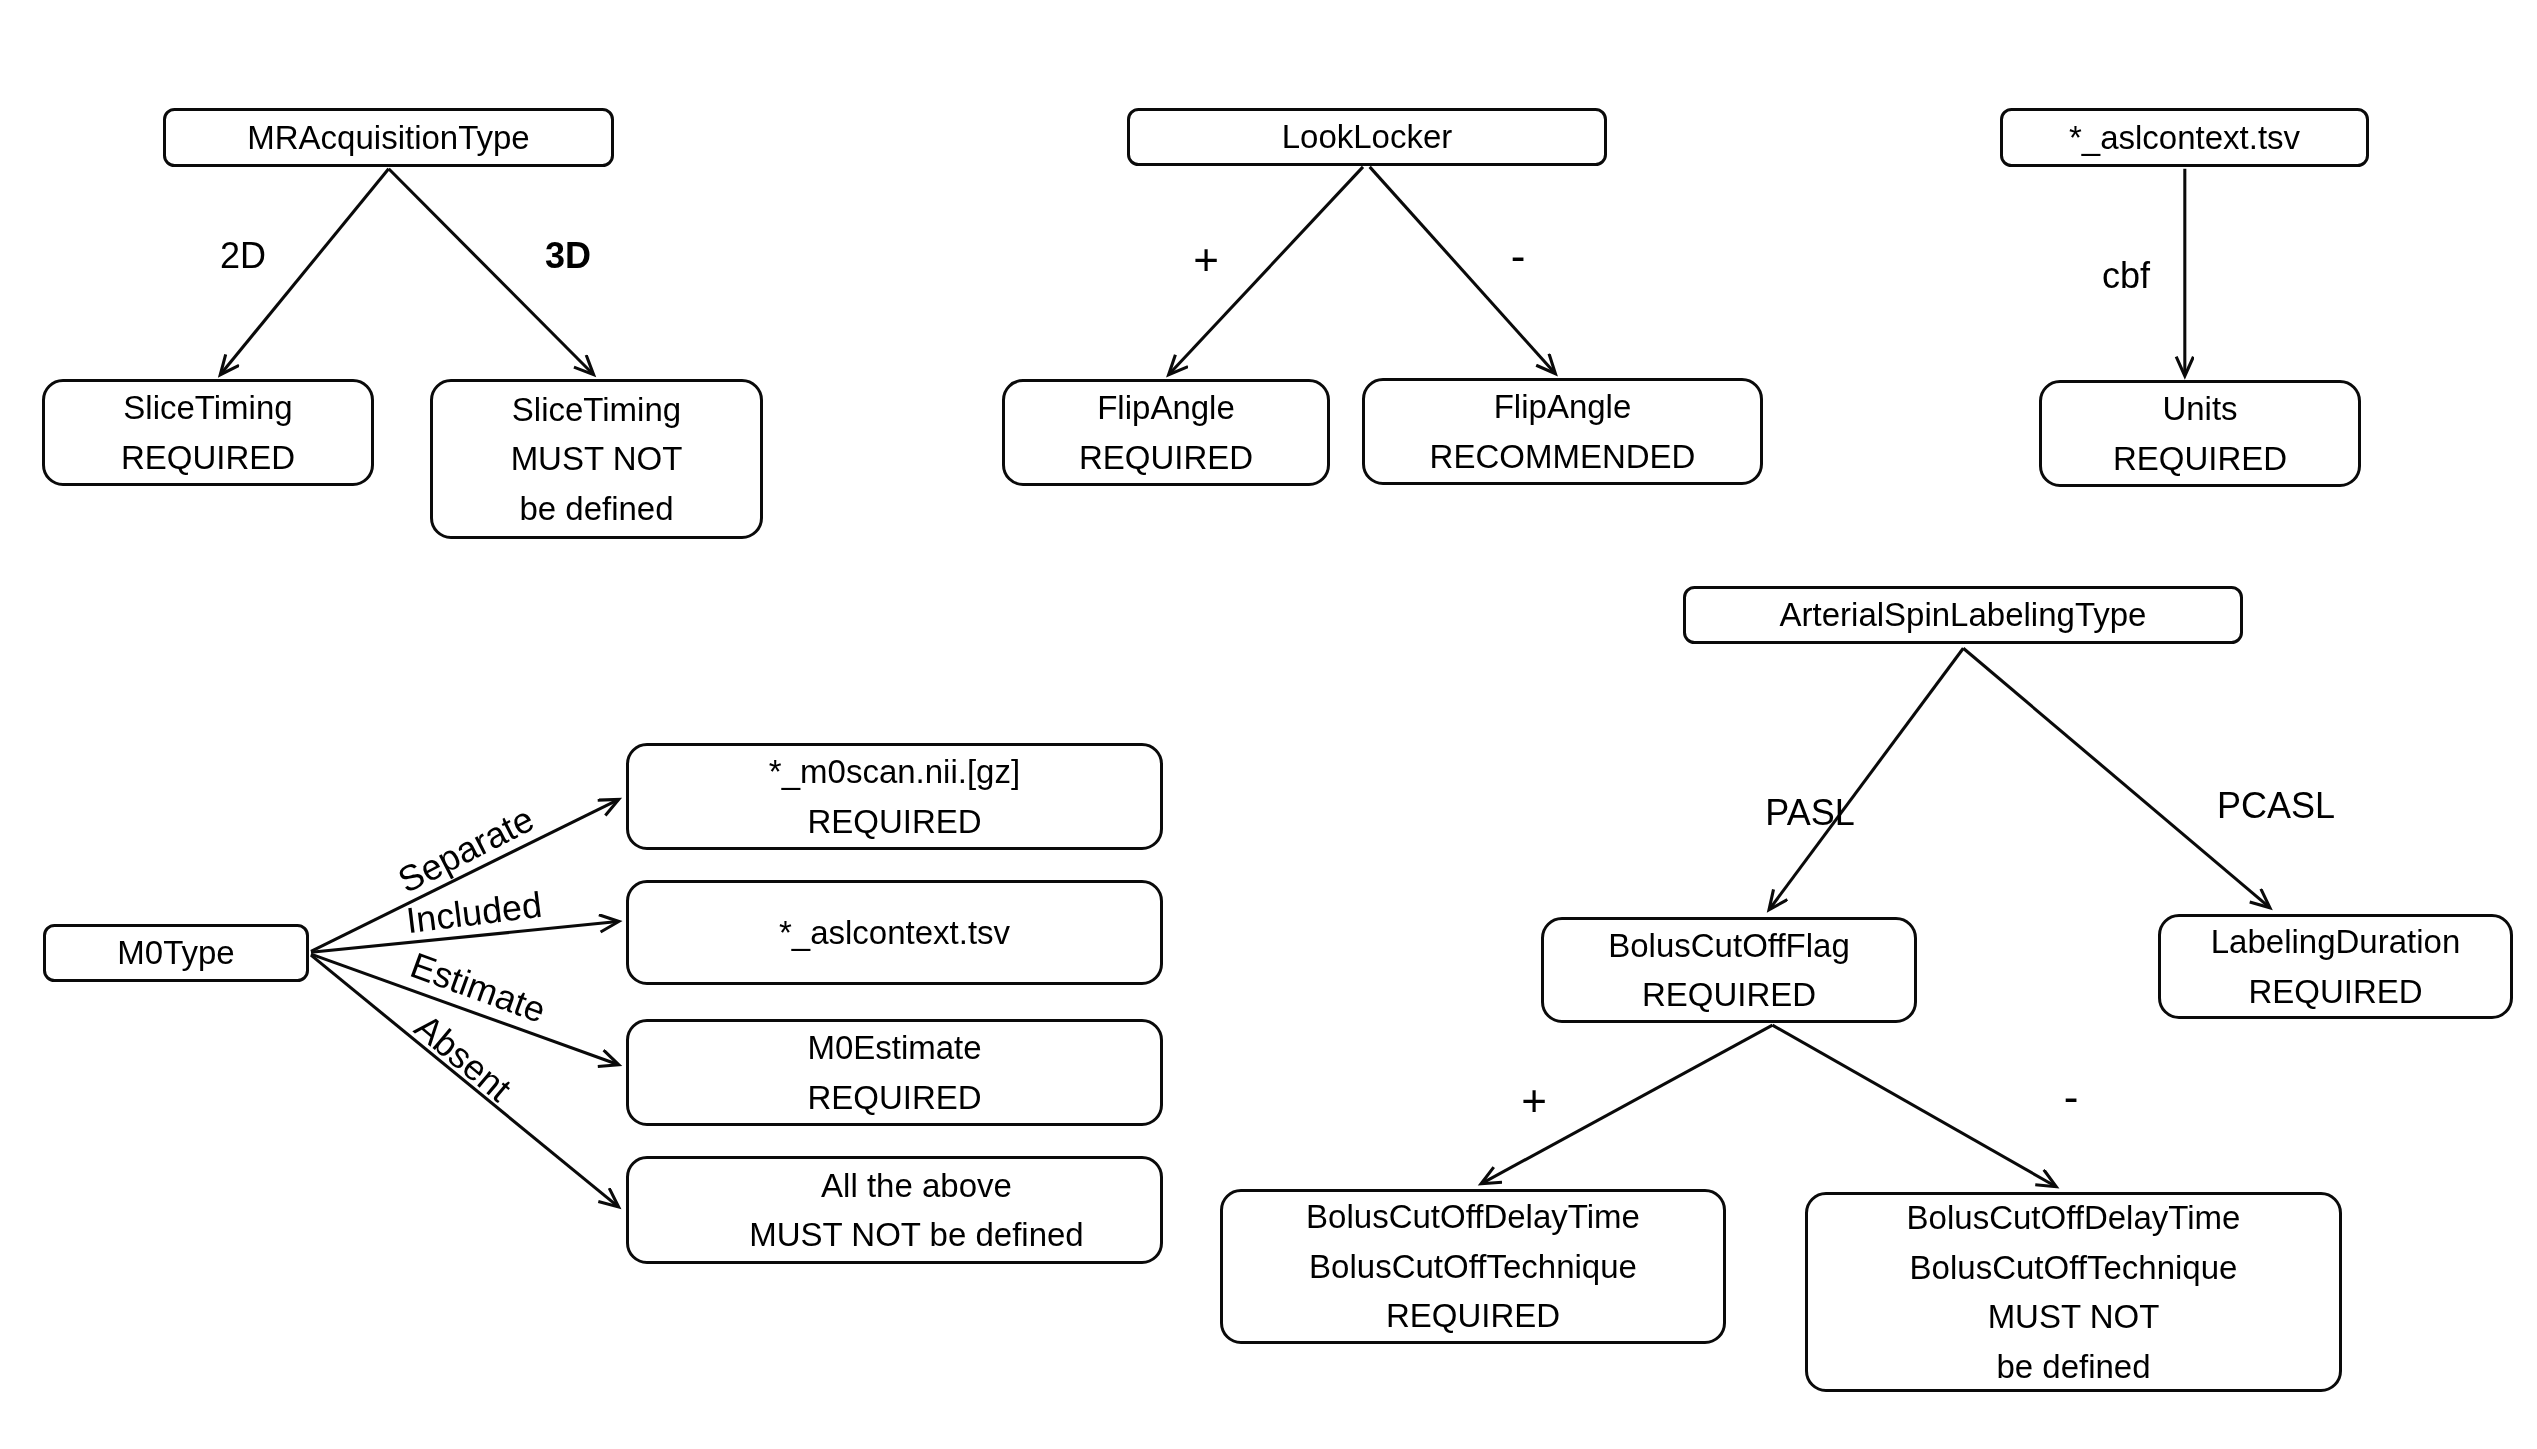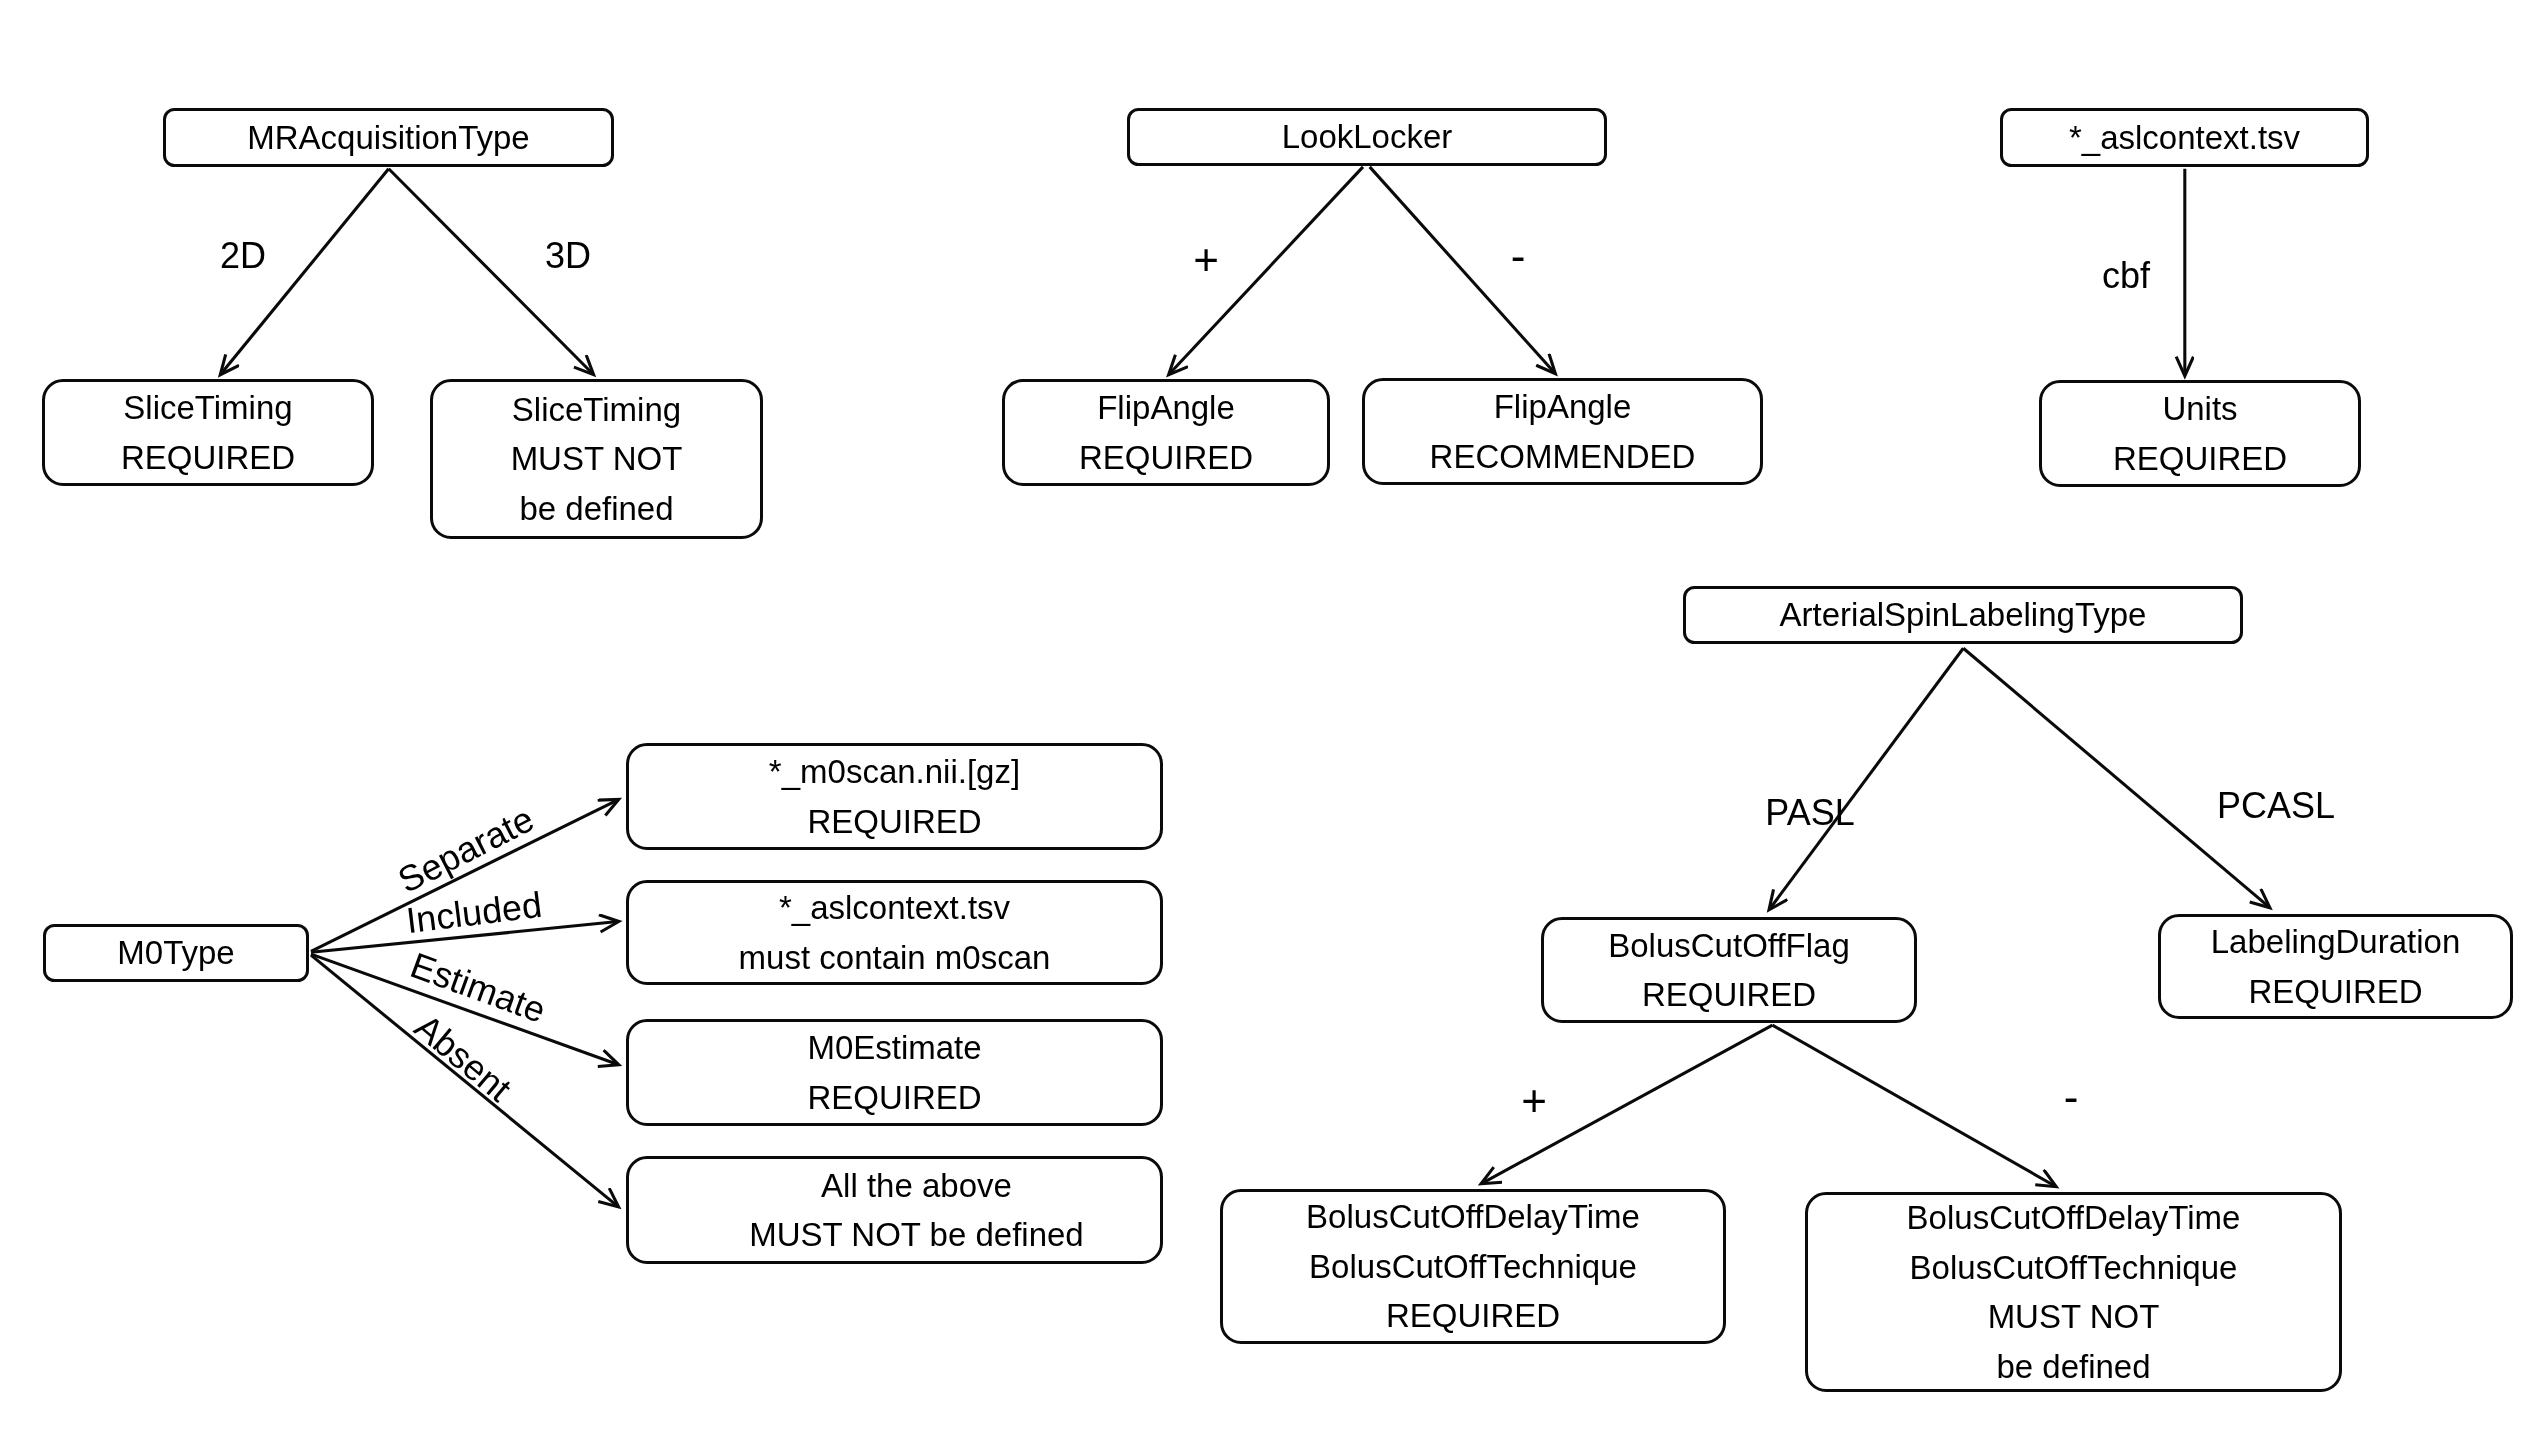--- a/index.html
+++ b/index.html
@@ -66,21 +66,21 @@
     <line x1="2047" y1="676" x2="1845" y2="948" stroke="#0a0a0a" stroke-width="3.2" marker-end="url(#arrow)"></line>
     <line x1="2047" y1="676" x2="2366" y2="946" stroke="#0a0a0a" stroke-width="3.2" marker-end="url(#arrow)"></line>
     <line x1="1848" y1="1069" x2="1545" y2="1234" stroke="#0a0a0a" stroke-width="3.2" marker-end="url(#arrow)"></line>
     <line x1="1848" y1="1069" x2="2143" y2="1237" stroke="#0a0a0a" stroke-width="3.2" marker-end="url(#arrow)"></line>
   </svg>
 
   <div class="node root" style="left:163px;top:108px;width:451px;height:59px;">
     <div class="l">MRAcquisitionType</div>
   </div>
   <div class="elabel" style="left:243px;top:256px;">2D</div>
-  <div class="elabel" style="left:568px;top:256px;">3D</div>
+  <div class="elabel" style="left:568px;top:256px;font-weight:bold;">3D</div>
   <div class="node" style="left:42px;top:379px;width:332px;height:107px;">
     <div class="l">SliceTiming</div>
     <div class="l">REQUIRED</div>
   </div>
   <div class="node" style="left:430px;top:379px;width:333px;height:160px;">
     <div class="l">SliceTiming</div>
     <div class="l">MUST NOT</div>
     <div class="l">be defined</div>
   </div>
 
@@ -113,21 +113,20 @@
   <div class="elabel rot" style="left:466px;top:850px;transform:translate(-50%,-50%) rotate(-27deg);">Separate</div>
   <div class="elabel rot" style="left:474px;top:913px;transform:translate(-50%,-50%) rotate(-7deg);">Included</div>
   <div class="elabel rot" style="left:478px;top:988px;transform:translate(-50%,-50%) rotate(20deg);">Estimate</div>
   <div class="elabel rot" style="left:463px;top:1058px;transform:translate(-50%,-50%) rotate(40deg);">Absent</div>
   <div class="node" style="left:626px;top:743px;width:537px;height:107px;">
     <div class="l">*_m0scan.nii.[gz]</div>
     <div class="l">REQUIRED</div>
   </div>
   <div class="node" style="left:626px;top:880px;width:537px;height:105px;">
     <div class="l">*_aslcontext.tsv</div>
-    <div class="l">must contain m0scan</div>
   </div>
   <div class="node" style="left:626px;top:1019px;width:537px;height:107px;">
     <div class="l">M0Estimate</div>
     <div class="l">REQUIRED</div>
   </div>
   <div class="node" style="left:626px;top:1156px;width:537px;height:108px;padding-left:44px;">
     <div class="l">All the above</div>
     <div class="l">MUST NOT be defined</div>
   </div>
 

